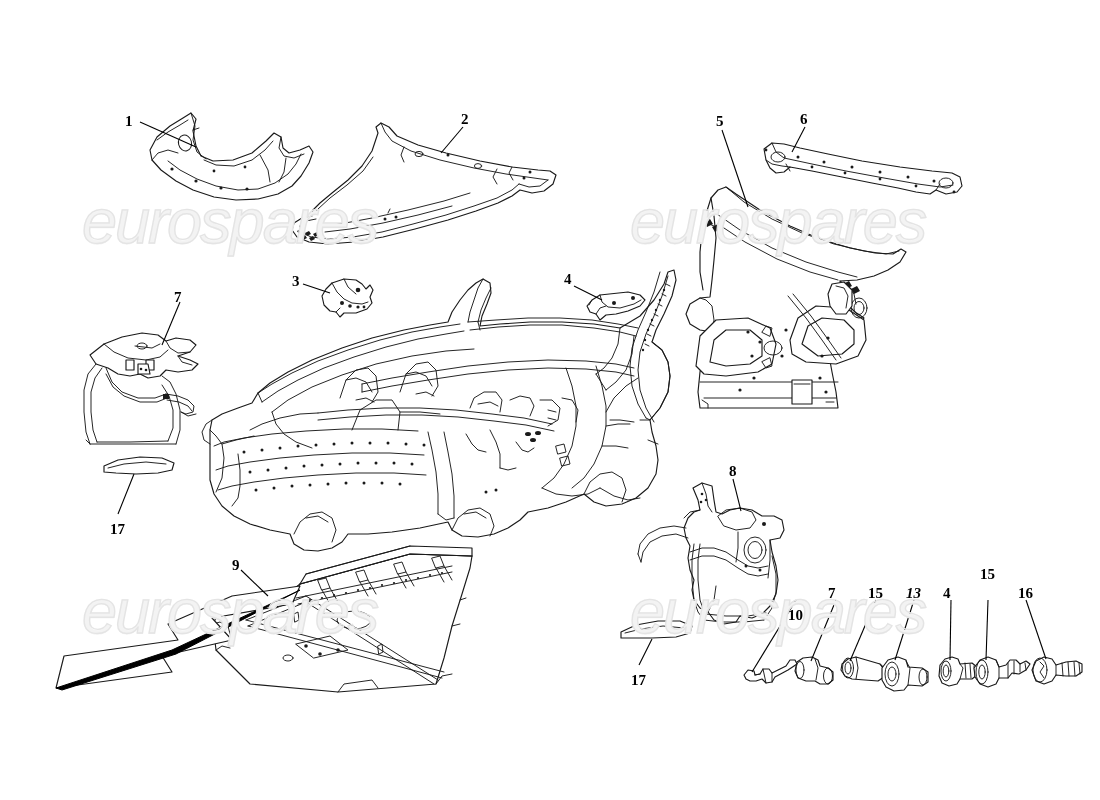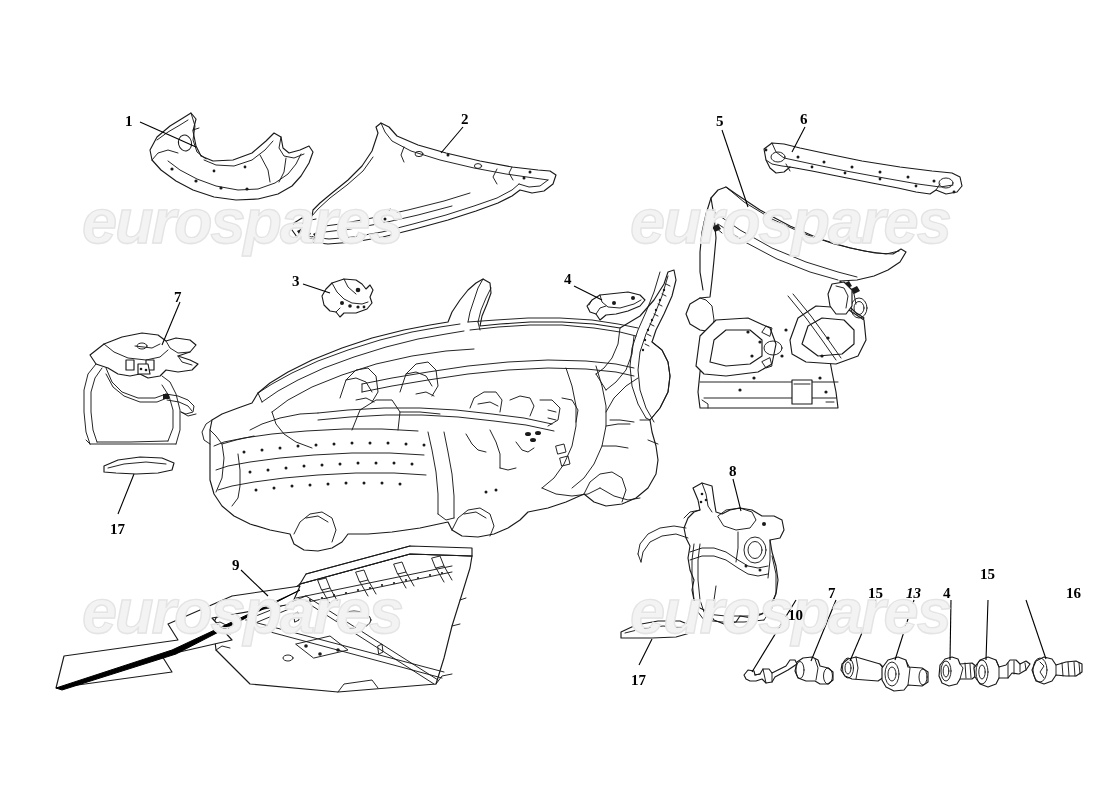--- a/index.html
+++ b/index.html
@@ -5,21 +5,21 @@
 <style>
   html,body{margin:0;padding:0;background:#ffffff;}
   body{width:1100px;height:800px;overflow:hidden;
        font-family:"Liberation Serif",serif;}
   #stage{position:relative;width:1100px;height:800px;background:#fff;}
   svg{display:block;}
   .lbl{position:absolute;font-family:"Liberation Serif",serif;
        font-weight:bold;font-size:15px;color:#000;line-height:1;
        white-space:nowrap;}
   .wm{position:absolute;font-family:"Liberation Sans",sans-serif;
-      font-weight:bold;font-style:italic;font-size:63px;letter-spacing:-2px;
+      font-weight:normal;font-style:italic;font-size:63px;letter-spacing:-2px;
       color:transparent;-webkit-text-stroke:1.4px #e4e4e4;
       text-shadow:0 1px 0 #f3f3f3;user-select:none;pointer-events:none;}
 </style>
 </head>
 <body>
 
 <div id="stage">
 
   <svg width="1100" height="800" viewBox="0 0 1100 800" style="position:absolute;left:0;top:0;">
     <defs>
@@ -693,17 +693,17 @@
   <div class="lbl" style="left:800px;top:112px;">6</div>
   <div class="lbl" style="left:174px;top:290px;">7</div>
   <div class="lbl" style="left:729px;top:464px;">8</div>
   <div class="lbl" style="left:232px;top:558px;">9</div>
   <div class="lbl" style="left:788px;top:608px;">10</div>
   <div class="lbl" style="left:828px;top:586px;">7</div>
   <div class="lbl" style="left:868px;top:586px;">15</div>
   <div class="lbl" style="left:906px;top:586px;font-style:italic;">13</div>
   <div class="lbl" style="left:943px;top:586px;">4</div>
   <div class="lbl" style="left:980px;top:567px;text-align:center;">15</div>
-  <div class="lbl" style="left:1018px;top:586px;margin-left:48px;">16</div>
+  <div class="lbl" style="left:1018px;top:586px;">16</div>
   <div class="lbl" style="left:110px;top:522px;">17</div>
   <div class="lbl" style="left:631px;top:673px;">17</div>
 
 </div>
 
 </body></html>

